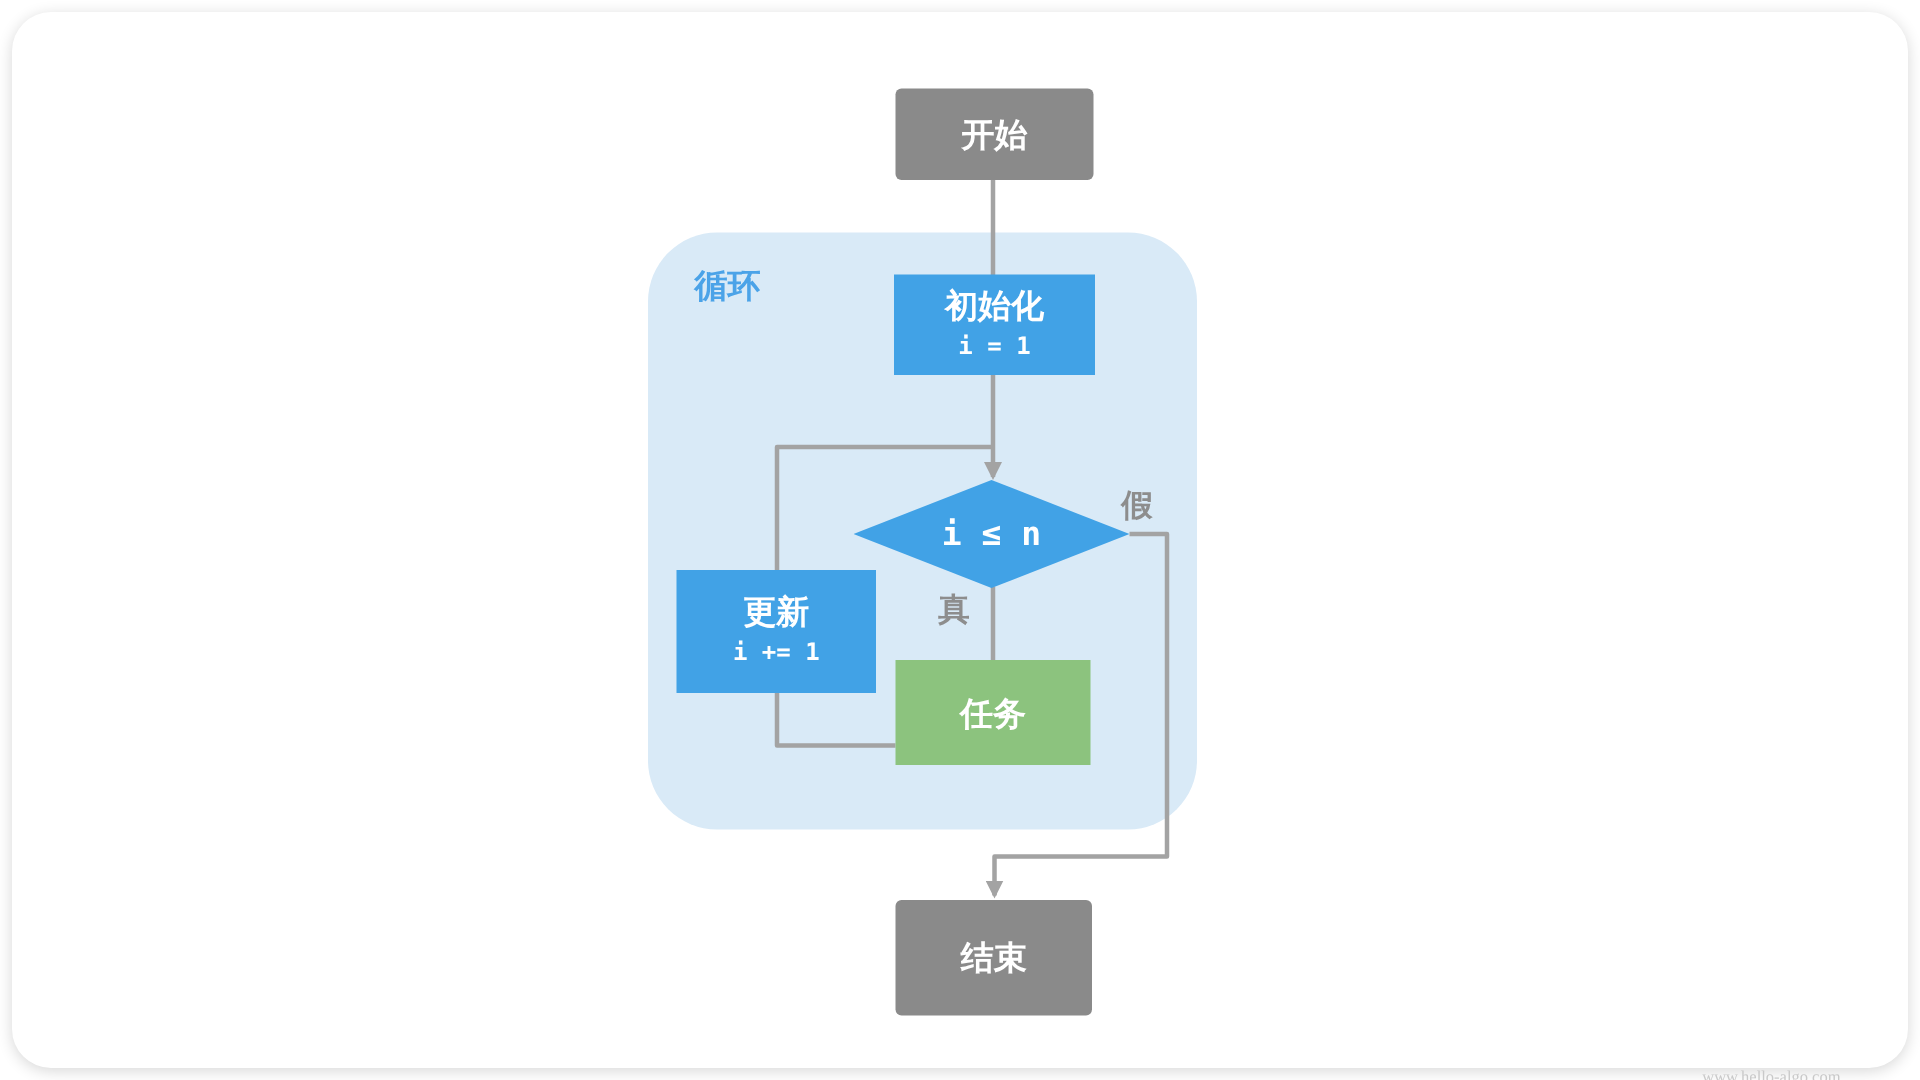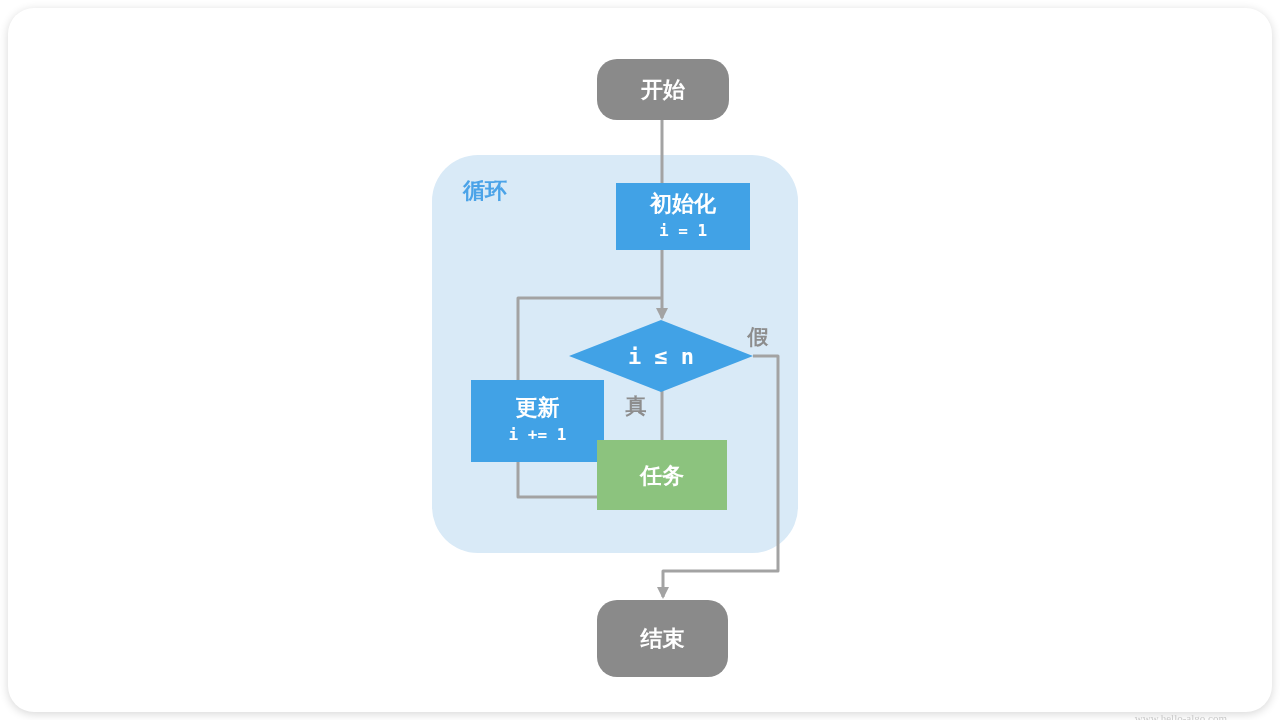--- a/index.html
+++ b/index.html
@@ -48,25 +48,25 @@
     color: #ffffff; font-weight: bold;
     font-size: 22px; line-height: 27px;
     box-sizing: border-box;
   }
   .node .code {
     font-family: "DejaVu Sans Mono", monospace;
     font-size: 16px; font-weight: bold;
   }
   .node-terminal {
     background: var(--node-gray, #8a8a8a);
-    border-radius: 20px;
+    border-radius: 4px;
   }
   .node-start { left: 589px; top: 51px;  width: 132px; height: 61px; }
   .node-end   { left: 589px; top: 592px; width: 131px; height: 77px; }
-  .node-process { background: var(--node-blue, #41a2e6); margin-left: 20px; }
+  .node-process { background: var(--node-blue, #41a2e6); }
   .node-init   { left: 588px; top: 175px; width: 134px; height: 67px; }
   .node-update { left: 443px; top: 372px; width: 133px; height: 82px; }
   .node-task {
     left: 589px; top: 432px; width: 130px; height: 70px;
     background: var(--node-green, #8cc37e);
   }
   .node-condition {
     left: 561px; top: 312px; width: 184px; height: 72px;
     background: var(--node-blue, #41a2e6);
     clip-path: polygon(50% 0%, 100% 50%, 50% 100%, 0% 50%);

